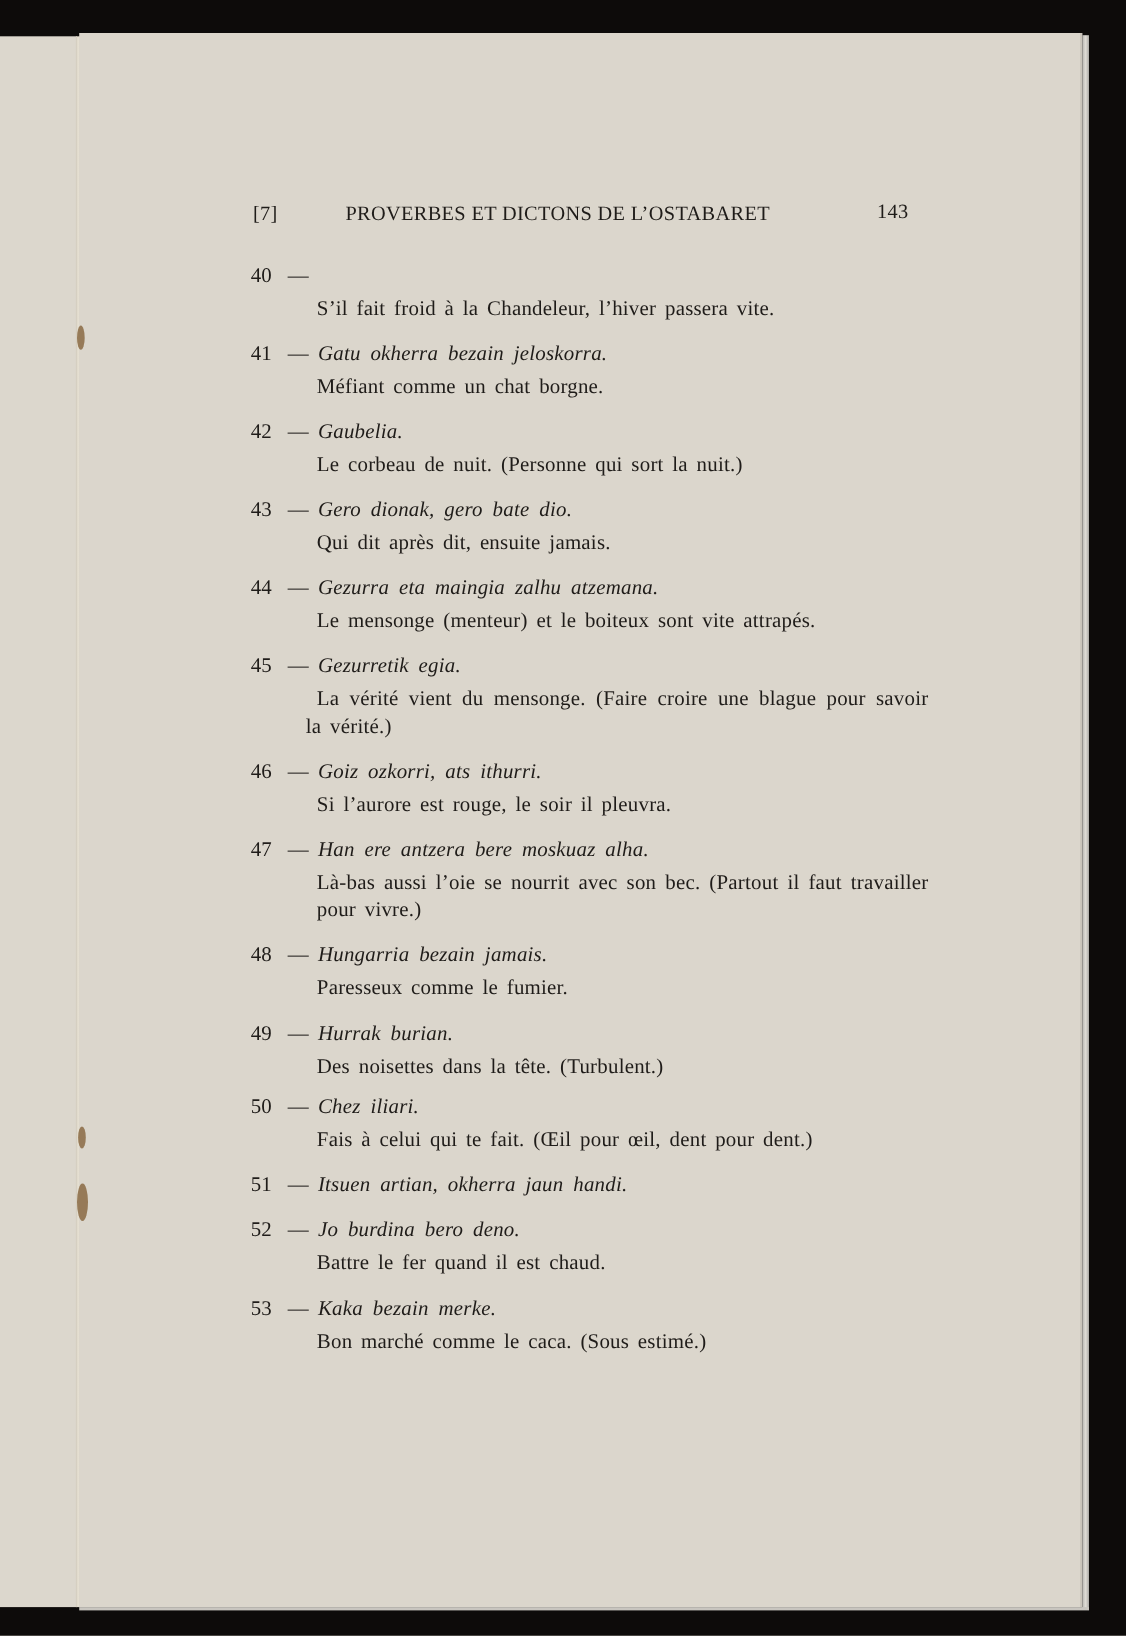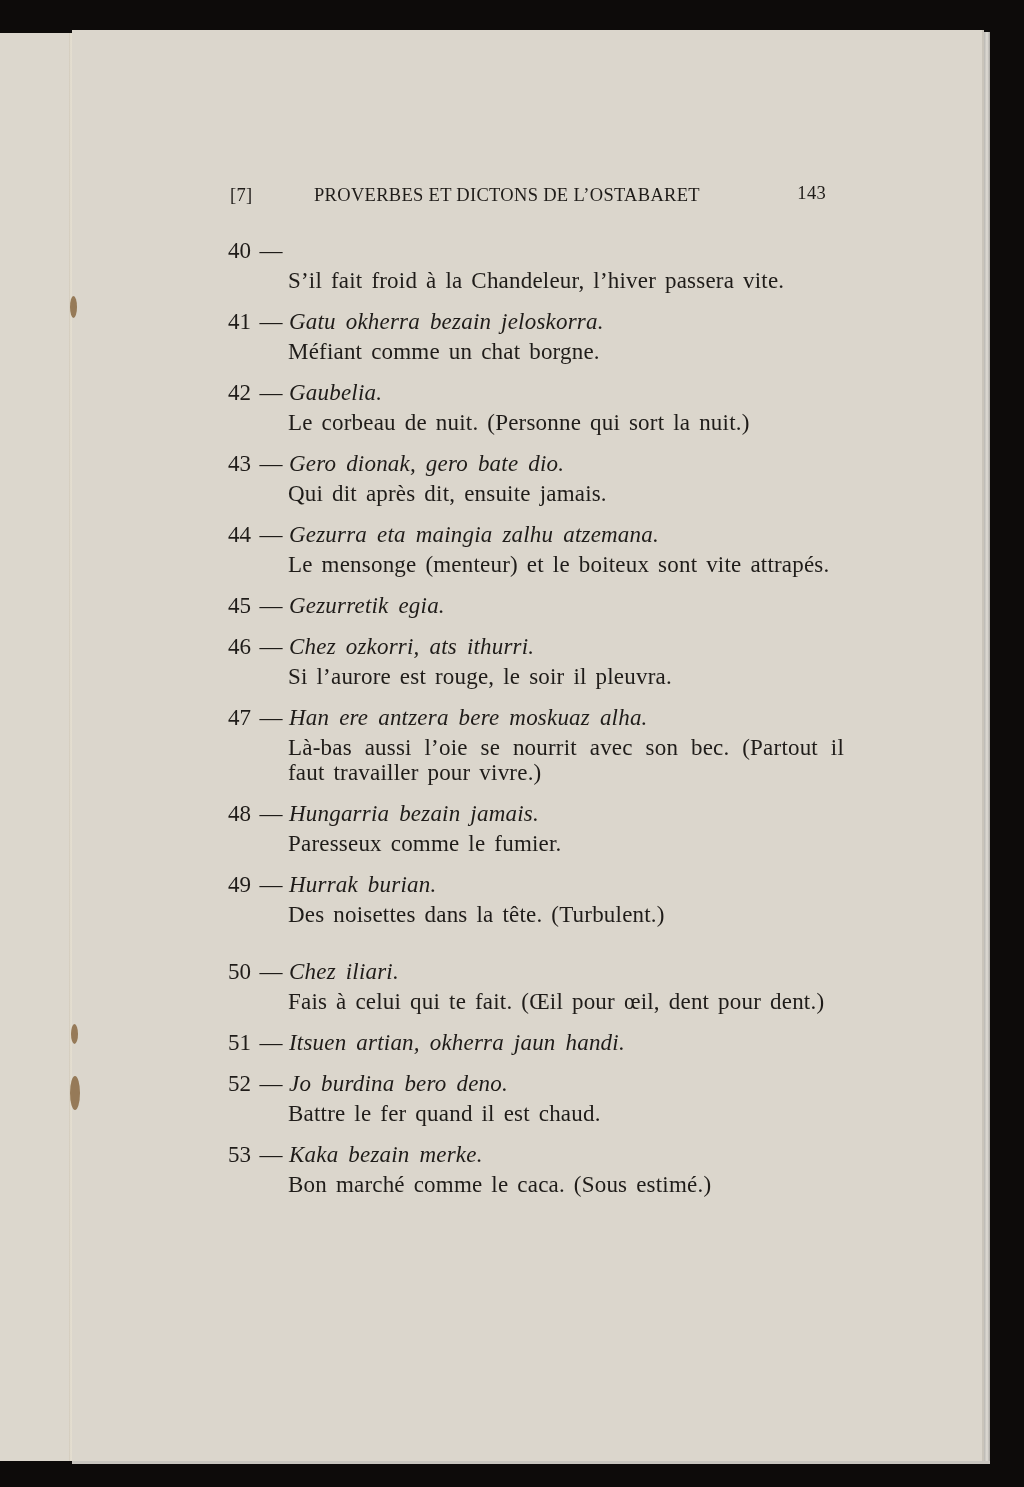--- a/index.html
+++ b/index.html
@@ -76,21 +76,21 @@
     .header .page-num { position: absolute; right: 16px; top: 0; }
 
     .entries {
       position: absolute;
       top: 238px;
       left: 228px;
       width: 620px;
     }
     .entry {
       position: relative;
-      font-size: 23px;
+      font-size: 19px;
       line-height: 25px;
     }
     .entry .head {
       display: flex;
       height: 25px;
       white-space: nowrap;
     }
     .entry .num {
       width: 25px;
       display: inline-block;
@@ -178,26 +178,27 @@
         <span class="basque">Gezurra eta maingia zalhu atzemana.</span>
       </div>
     <div class="french">Le mensonge (menteur) et le boiteux sont vite attrapés.</div>
   </div>
   <div class="entry" style="margin-top:16px;">
     <div class="head">
         <span class="num">45</span>
         <span class="dash">—</span>
         <span class="basque">Gezurretik egia.</span>
       </div>
+    <div class="french wrapped">La vérité vient du mensonge. (Faire croire une blague pour savoir la vérité.)</div>
   </div>
   <div class="entry" style="margin-top:16px;">
     <div class="head">
         <span class="num">46</span>
         <span class="dash">—</span>
-        <span class="basque">Chez ozkorri, ats ithurri.</span>
+        <span class="basque">Goiz ozkorri, ats ithurri.</span>
       </div>
     <div class="french">Si l’aurore est rouge, le soir il pleuvra.</div>
   </div>
   <div class="entry" style="margin-top:16px;">
     <div class="head">
         <span class="num">47</span>
         <span class="dash">—</span>
         <span class="basque">Han ere antzera bere moskuaz alha.</span>
       </div>
     <div class="french" style="padding-right:4px;">Là-bas aussi l’oie se nourrit avec son bec. (Partout il faut travailler pour vivre.)</div>
@@ -211,21 +212,21 @@
     <div class="french">Paresseux comme le fumier.</div>
   </div>
   <div class="entry" style="margin-top:16px;">
     <div class="head">
         <span class="num">49</span>
         <span class="dash">—</span>
         <span class="basque">Hurrak burian.</span>
       </div>
     <div class="french">Des noisettes dans la tête. (Turbulent.)</div>
   </div>
-  <div class="entry" style="margin-top:32px;">
+  <div class="entry" style="margin-top:12px;">
     <div class="head">
         <span class="num">50</span>
         <span class="dash">—</span>
         <span class="basque">Chez iliari.</span>
       </div>
     <div class="french">Fais à celui qui te fait. (Œil pour œil, dent pour dent.)</div>
   </div>
   <div class="entry" style="margin-top:16px;">
     <div class="head">
         <span class="num">51</span>

